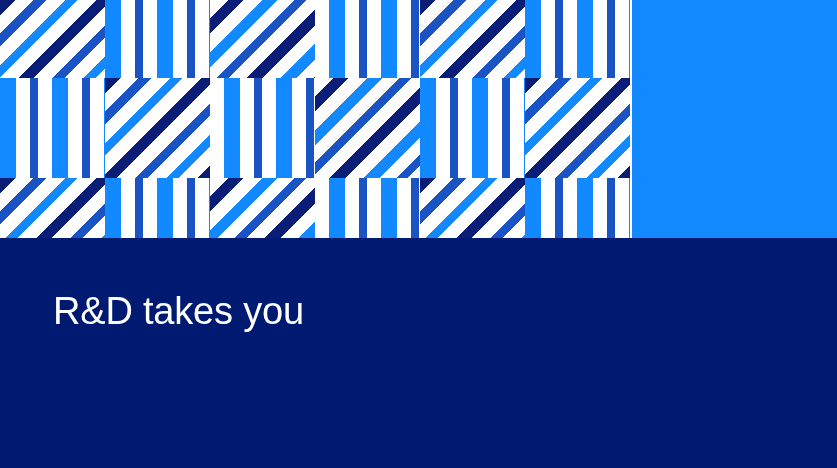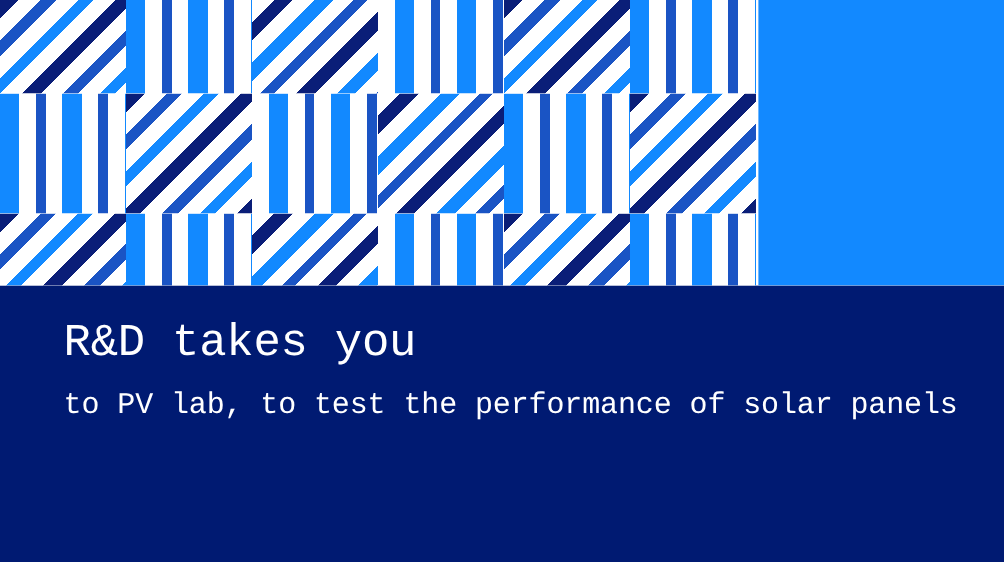--- a/index.html
+++ b/index.html
@@ -111,23 +111,22 @@
       #1289FF 37px, #1289FF 48px,
       #ffffff 48px, #ffffff 60px,
       #1A54C4 60px, #1A54C4 68px
     );
   }
 
   
   #text-block {
     position: absolute;
     left: 53px;
-    top: 265px;
+    top: 289px;
     width: 740px;
-    font-family: Liberation Mono, monospace;
   }
   #headline {
     margin: 0;
     color: #ffffff;
     font-size: 38px;
     font-weight: 400;
     line-height: 44px;
     letter-spacing: -0.2px;
     white-space: nowrap;
   }
@@ -178,16 +177,15 @@
       </div>
 
     </div>
 
     <div id="banner-solid-panel" style="background: rgb(18, 137, 255);"></div>
 
   </div>
 
   <div id="text-block">
     <h1 id="headline" style="color: rgb(255, 255, 255);">R&amp;D takes you</h1>
-    <p id="subtitle" style="color: rgb(255, 255, 255);">to PV lab, to test the performance of solar panels</p>
   </div>
 
 </div>
 
 </body></html>

